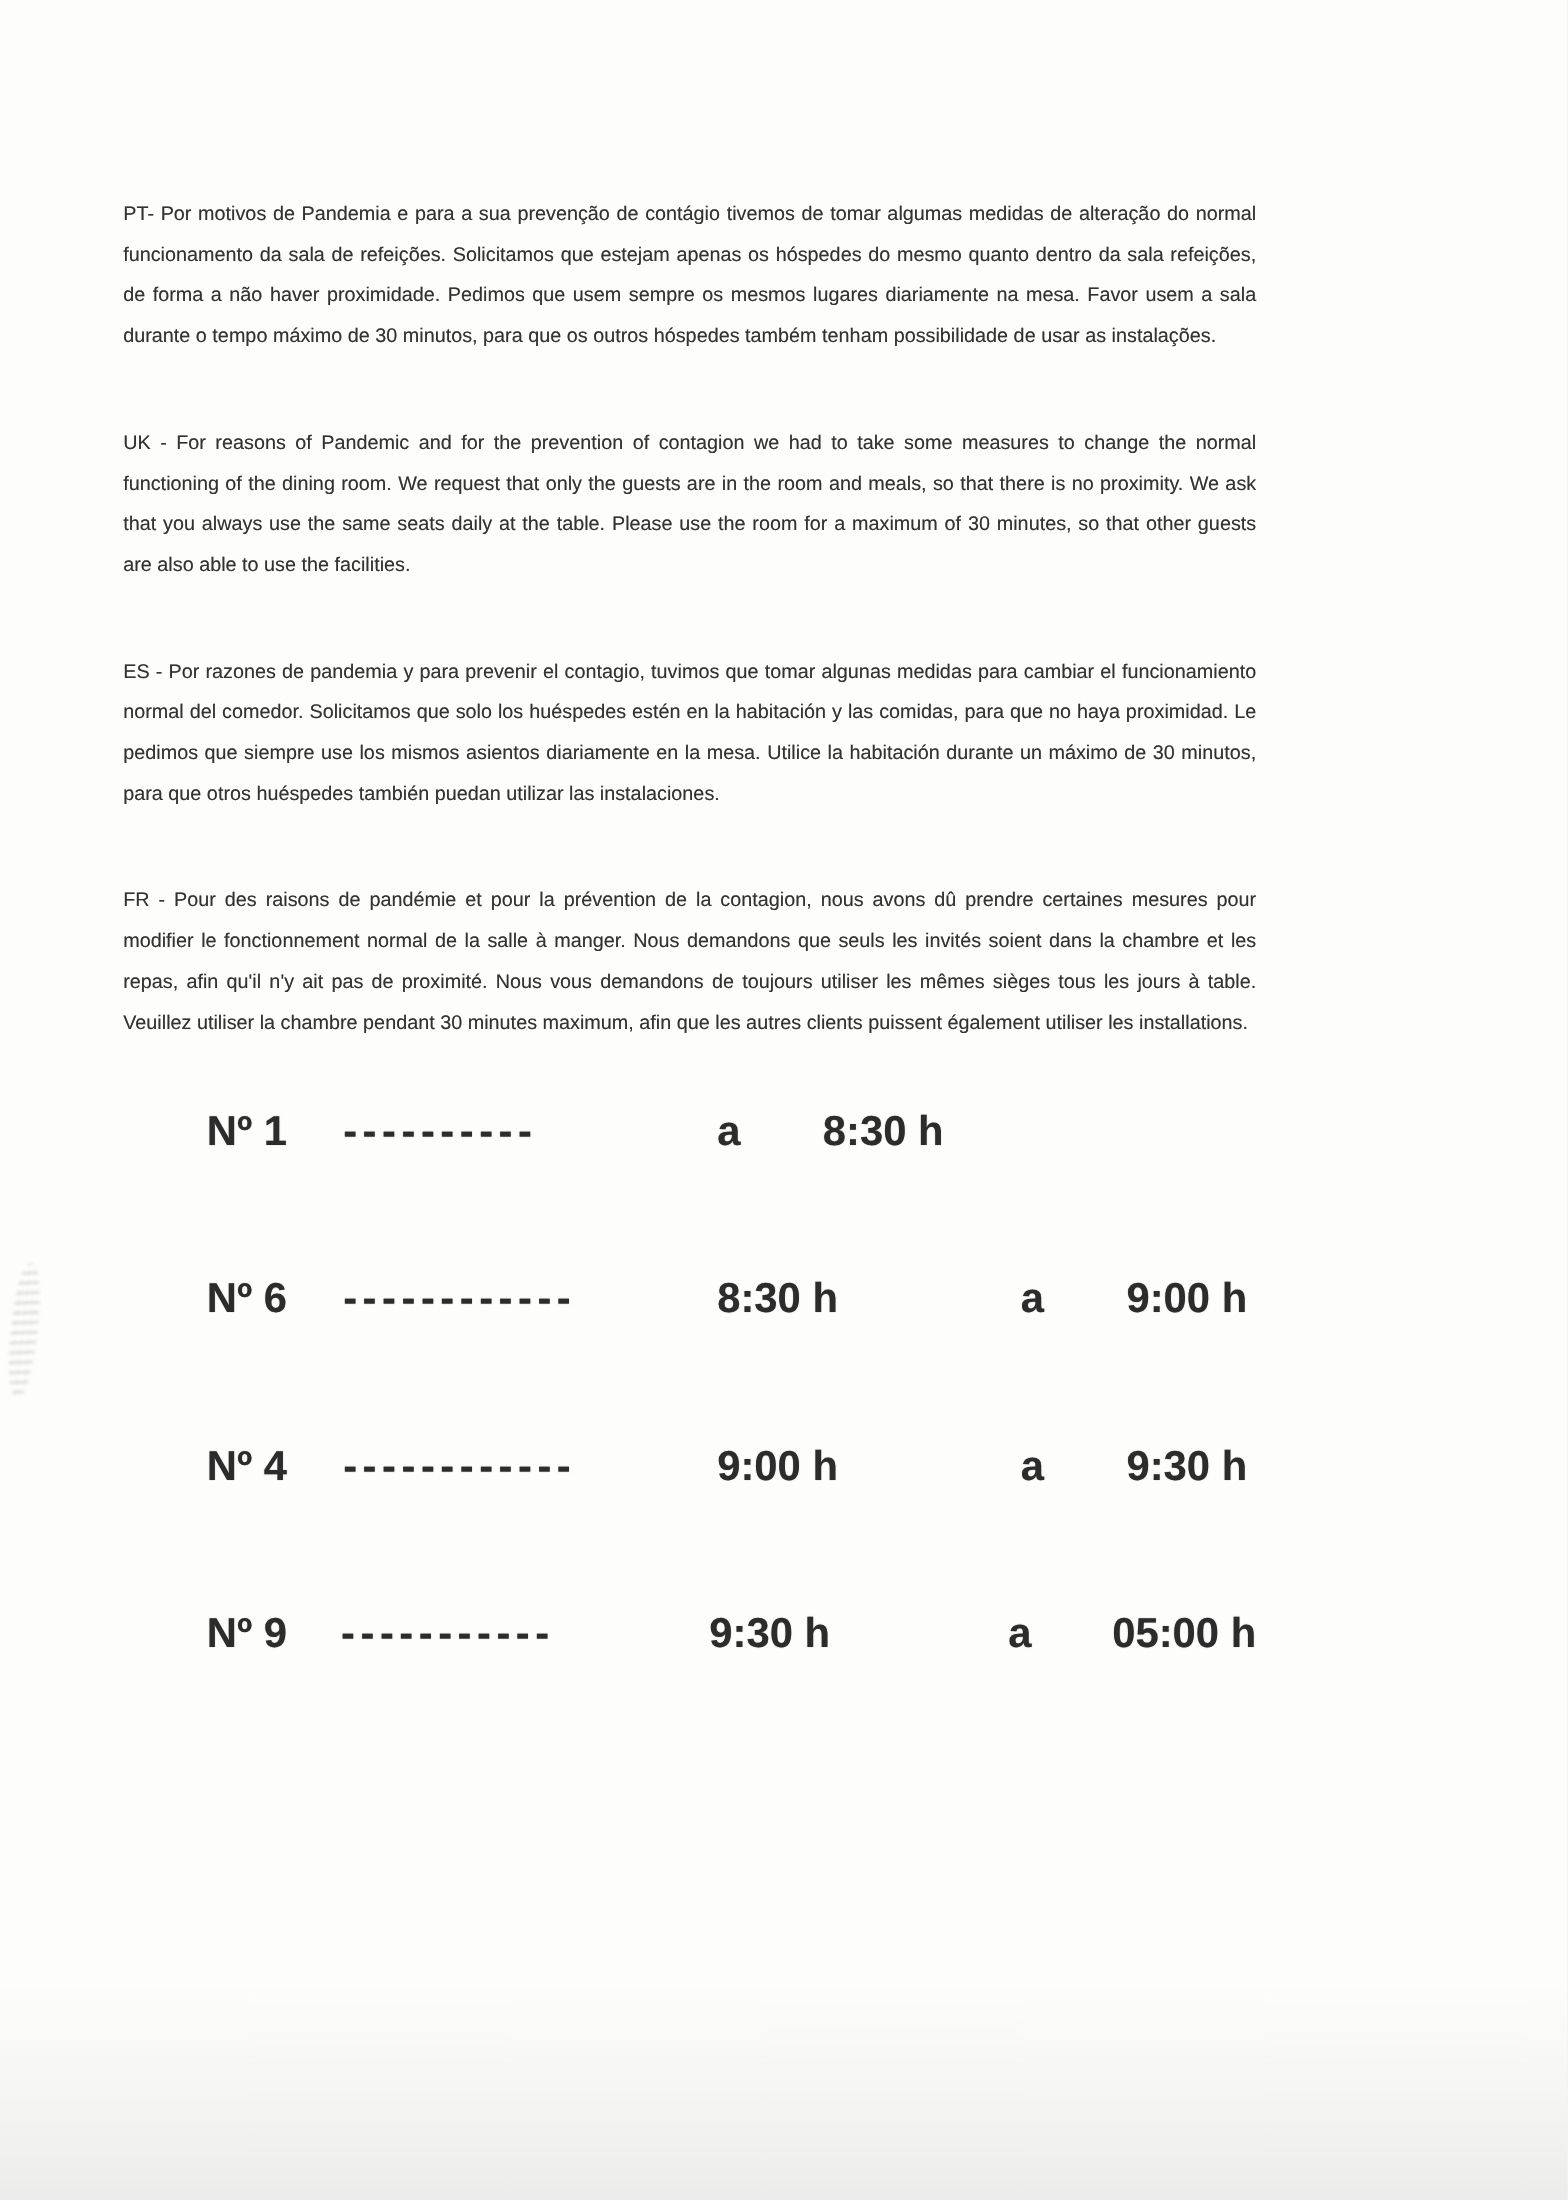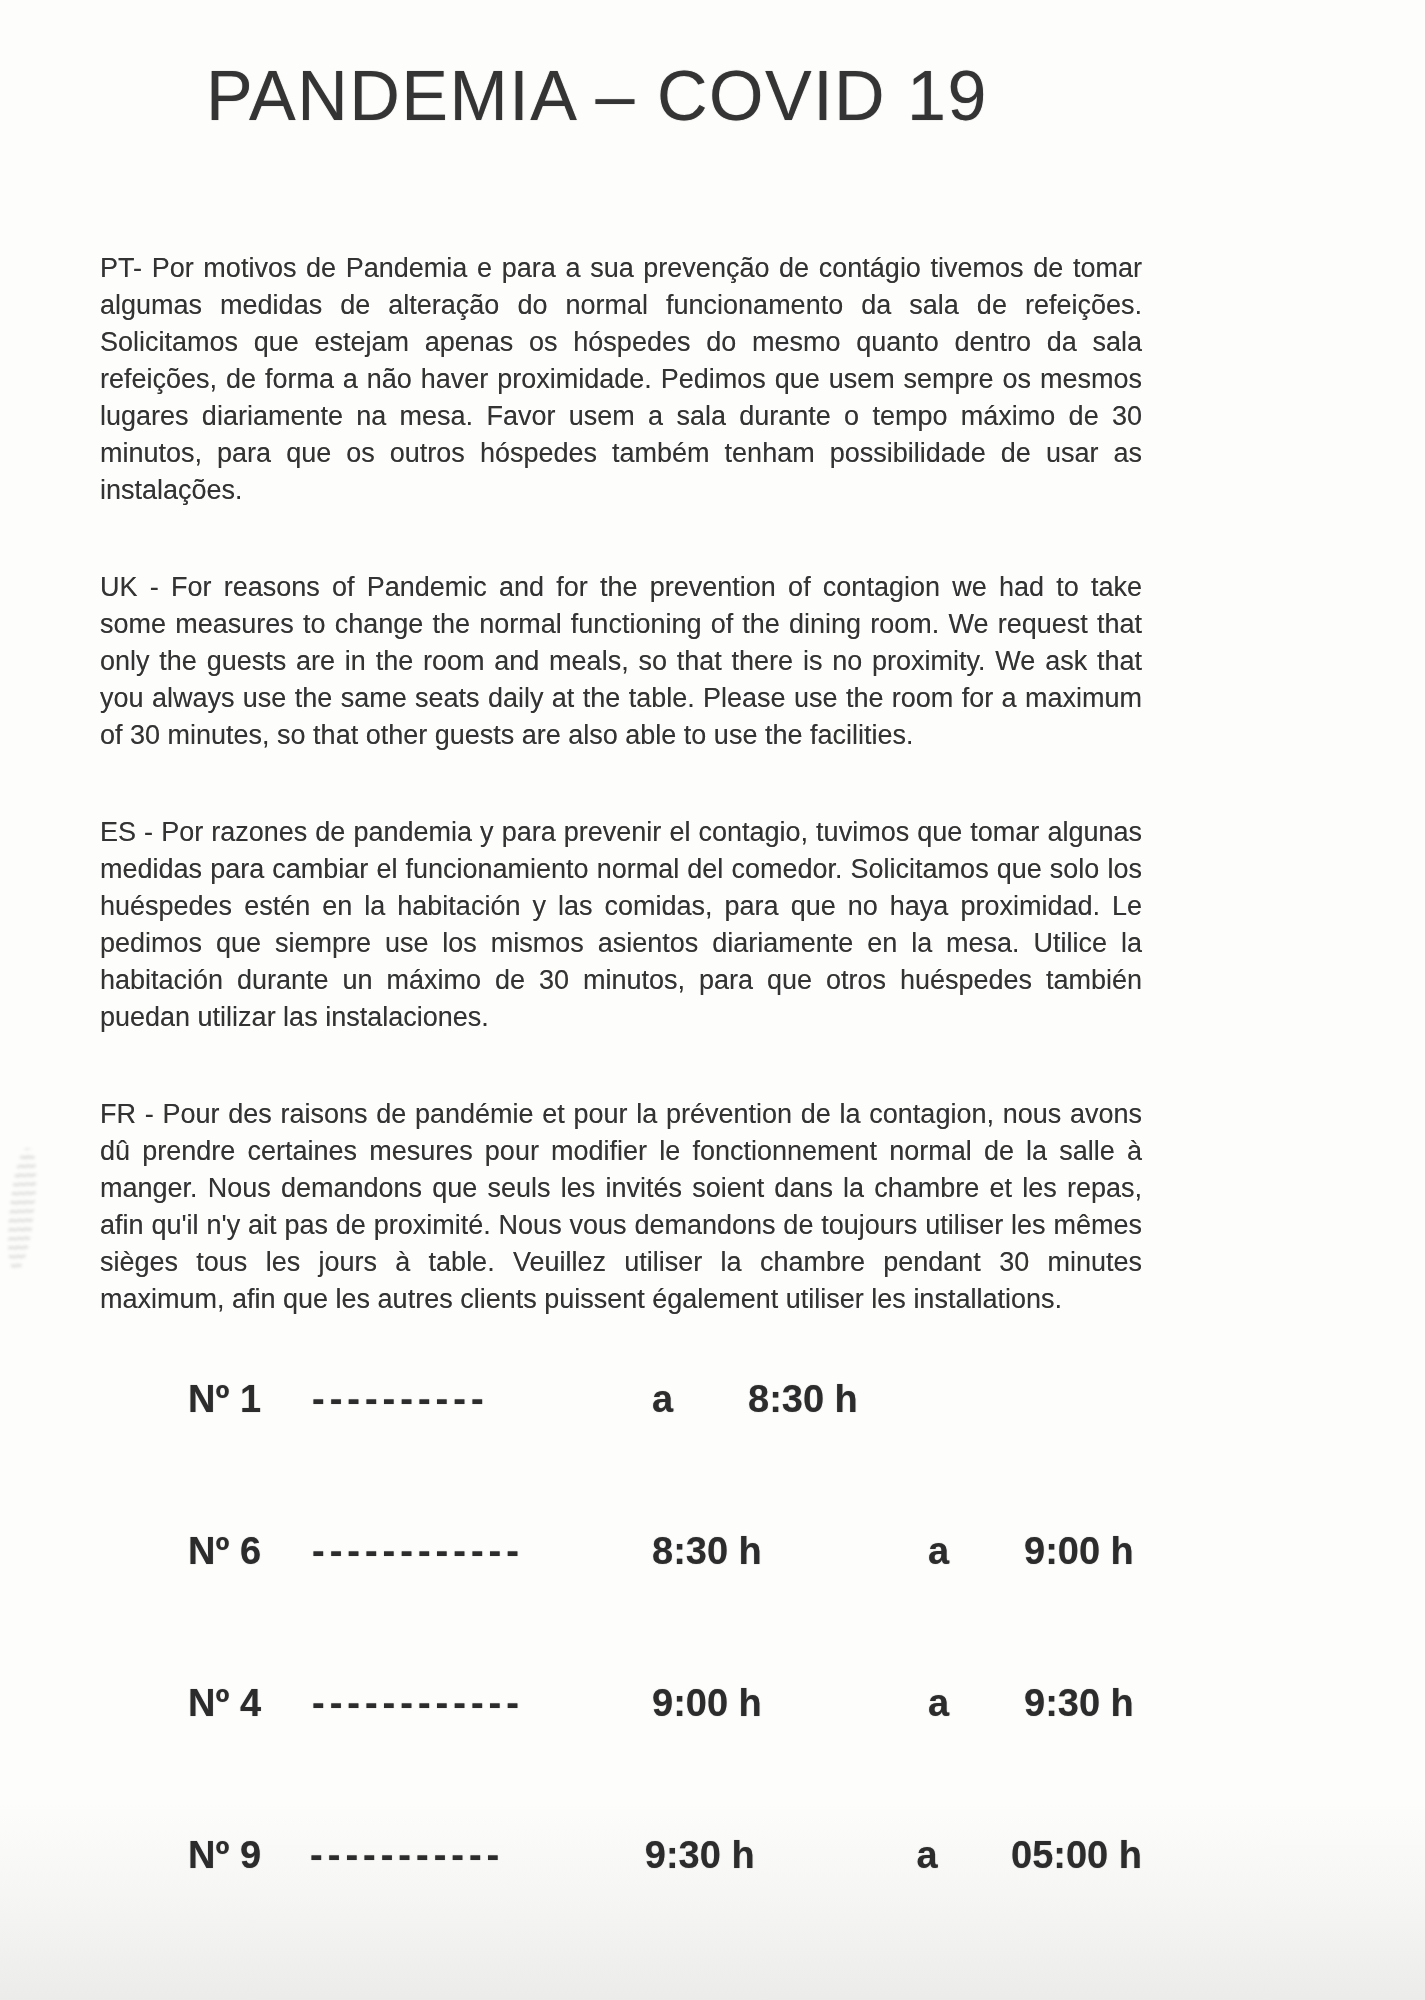--- a/index.html
+++ b/index.html
@@ -29,22 +29,22 @@
     margin: 0 0 0 -48px;
     font-size: 70px;
     font-weight: 400;
     letter-spacing: 1.5px;
     line-height: 1.05;
     text-align: center;
     color: #343434;
     text-shadow: 0 0 1px rgba(50,50,50,0.55);
   }
   .para {
-    margin: 0 0 60px 0;
-    font-size: 27px;
+    margin: 0 0 60px 12px;
+    font-size: 18px;
     line-height: 37px;
     text-align: justify;
     color: #333333;
     text-shadow: 0 0 0.6px rgba(50,50,50,0.5);
   }
   .para.first { margin-top: 116px; }
   .schedule {
     margin: 26px 0 0 88px;
     font-size: 38px;
     font-weight: 700;
@@ -76,21 +76,20 @@
     opacity: 0.75;
   }
 </style>
 </head>
 <body>
 
 <div class="page">
   <div class="smudge"></div>
   <div class="content">
 
-    <h1 class="title">PANDEMIA – COVID 19</h1>
 
     <p class="para first">PT- Por motivos de Pandemia e para a sua prevenção de contágio tivemos de tomar algumas medidas de alteração do normal funcionamento da sala de refeições. Solicitamos que estejam apenas os hóspedes do mesmo quanto dentro da sala refeições, de forma a não haver proximidade. Pedimos que usem sempre os mesmos lugares diariamente na mesa. Favor usem a sala durante o tempo máximo de 30 minutos, para que os outros hóspedes também tenham possibilidade de usar as instalações.</p>
     <p class="para">UK - For reasons of Pandemic and for the prevention of contagion we had to take some measures to change the normal functioning of the dining room. We request that only the guests are in the room and meals, so that there is no proximity. We ask that you always use the same seats daily at the table. Please use the room for a maximum of 30 minutes, so that other guests are also able to use the facilities.</p>
     <p class="para">ES - Por razones de pandemia y para prevenir el contagio, tuvimos que tomar algunas medidas para cambiar el funcionamiento normal del comedor. Solicitamos que solo los huéspedes estén en la habitación y las comidas, para que no haya proximidad. Le pedimos que siempre use los mismos asientos diariamente en la mesa. Utilice la habitación durante un máximo de 30 minutos, para que otros huéspedes también puedan utilizar las instalaciones.</p>
     <p class="para">FR - Pour des raisons de pandémie et pour la prévention de la contagion, nous avons dû prendre certaines mesures pour modifier le fonctionnement normal de la salle à manger. Nous demandons que seuls les invités soient dans la chambre et les repas, afin qu'il n'y ait pas de proximité. Nous vous demandons de toujours utiliser les mêmes sièges tous les jours à table. Veuillez utiliser la chambre pendant 30 minutes maximum, afin que les autres clients puissent également utiliser les installations.</p>
 
     <div class="schedule">
 
       <div class="srow">
         <span class="slot">Nº 1</span>

